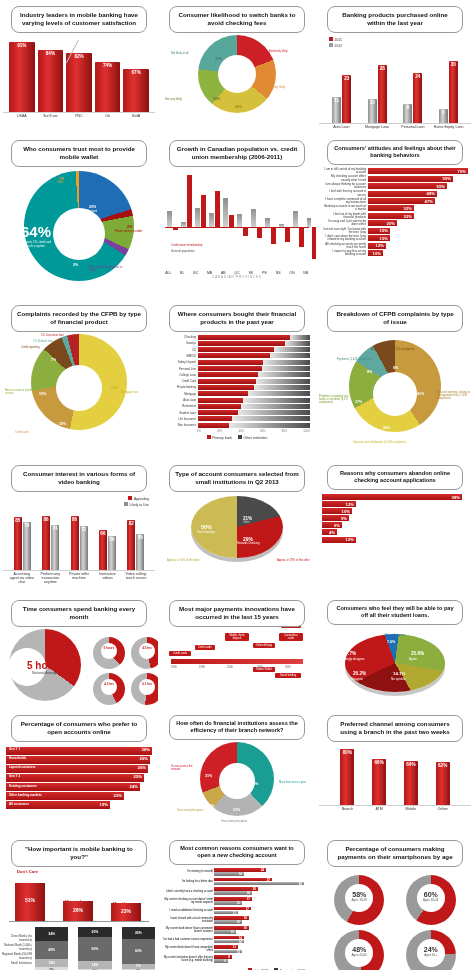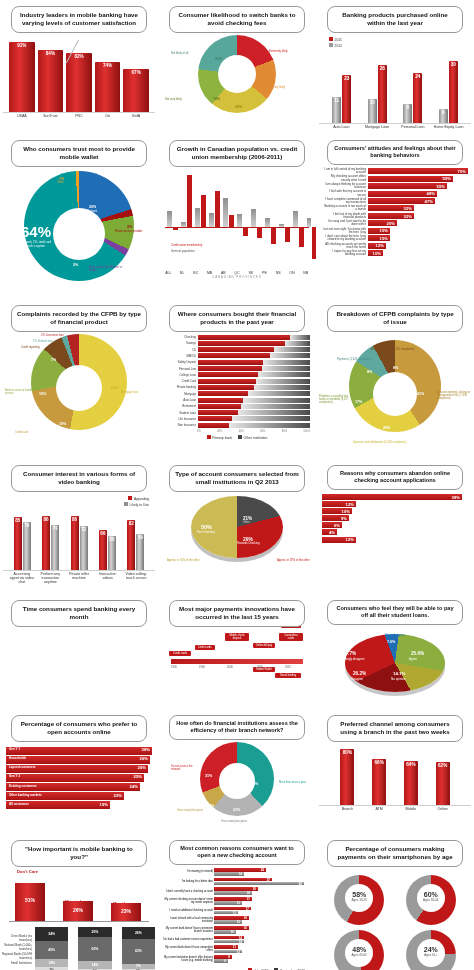--- a/index.html
+++ b/index.html
@@ -612,20 +612,36 @@
       <div class="hrow">
           <div class="hbar" style="width:34px">
             <span class="pct">12%</span>
           </div>
         </div>
     </div>
   </div>
 
   <div class="panel" style="height:115px;">
     <div class="bubble">Time consumers spend banking every month</div>
+    <div style="position:relative;height:80px;">
+      <div class="donut" style="width:72px;height:72px;margin:2px 0 0 6px;background:conic-gradient(#c01818 0 35%,#b5b5b5 35% 100%);"></div>
+      <div style="position:absolute;left:24px;top:38px;transform:translate(-50%,-50%);width:38px;height:38px;border-radius:50%;background:#fff;"></div>
+      <div style="position:absolute;left:42px;top:38px;transform:translate(-50%,-50%);text-align:center;z-index:4;">
+        <b style="display:block;font-size:10px;color:#c01818;font-weight:bold;">5 hours</b>
+        <i style="display:block;font-style:normal;font-size:3.4px;color:#444;">National Average</i>
+      </div>
+      <div class="donut" style="width:32px;height:32px;position:absolute;left:90px;top:6px;background:conic-gradient(#c01818 0 38%,#b5b5b5 38% 100%);"></div>
+      <div style="position:absolute;left:98px;top:14px;width:16px;height:16px;border-radius:50%;background:#fff;text-align:center;font-size:3px;color:#c01818;font-weight:bold;line-height:1.1;padding-top:4px;">5 hours</div>
+      <div class="donut" style="width:32px;height:32px;position:absolute;left:128px;top:6px;background:conic-gradient(#c01818 0 46%,#b5b5b5 46% 100%);"></div>
+      <div style="position:absolute;left:136px;top:14px;width:16px;height:16px;border-radius:50%;background:#fff;text-align:center;font-size:3px;color:#c01818;font-weight:bold;line-height:1.1;padding-top:4px;">4.5 hrs</div>
+      <div class="donut" style="width:32px;height:32px;position:absolute;left:90px;top:42px;background:conic-gradient(#c01818 0 42%,#b5b5b5 42% 100%);"></div>
+      <div style="position:absolute;left:98px;top:50px;width:16px;height:16px;border-radius:50%;background:#fff;text-align:center;font-size:3px;color:#c01818;font-weight:bold;line-height:1.1;padding-top:4px;">4.3 hrs</div>
+      <div class="donut" style="width:32px;height:32px;position:absolute;left:128px;top:42px;background:conic-gradient(#c01818 0 52%,#b5b5b5 52% 100%);"></div>
+      <div style="position:absolute;left:136px;top:50px;width:16px;height:16px;border-radius:50%;background:#fff;text-align:center;font-size:3px;color:#c01818;font-weight:bold;line-height:1.1;padding-top:4px;">6.1 hrs</div>
+    </div>
   </div>
 
   <div class="panel" style="height:115px;">
     <div class="bubble">Most major payments innovations have occurred in the last 15 years</div>
     <div class="tline">
       <div class="bar"></div>
       <div class="node" style="left:4px;top:22px;width:22px;">Credit cards</div>
       <div class="node" style="left:30px;top:16px;width:20px;">Debit cards</div>
       <div class="node" style="left:60px;top:4px;width:24px;">Mobile check deposit</div>
       <div class="node" style="left:88px;top:14px;width:22px;">Online bill pay</div>

